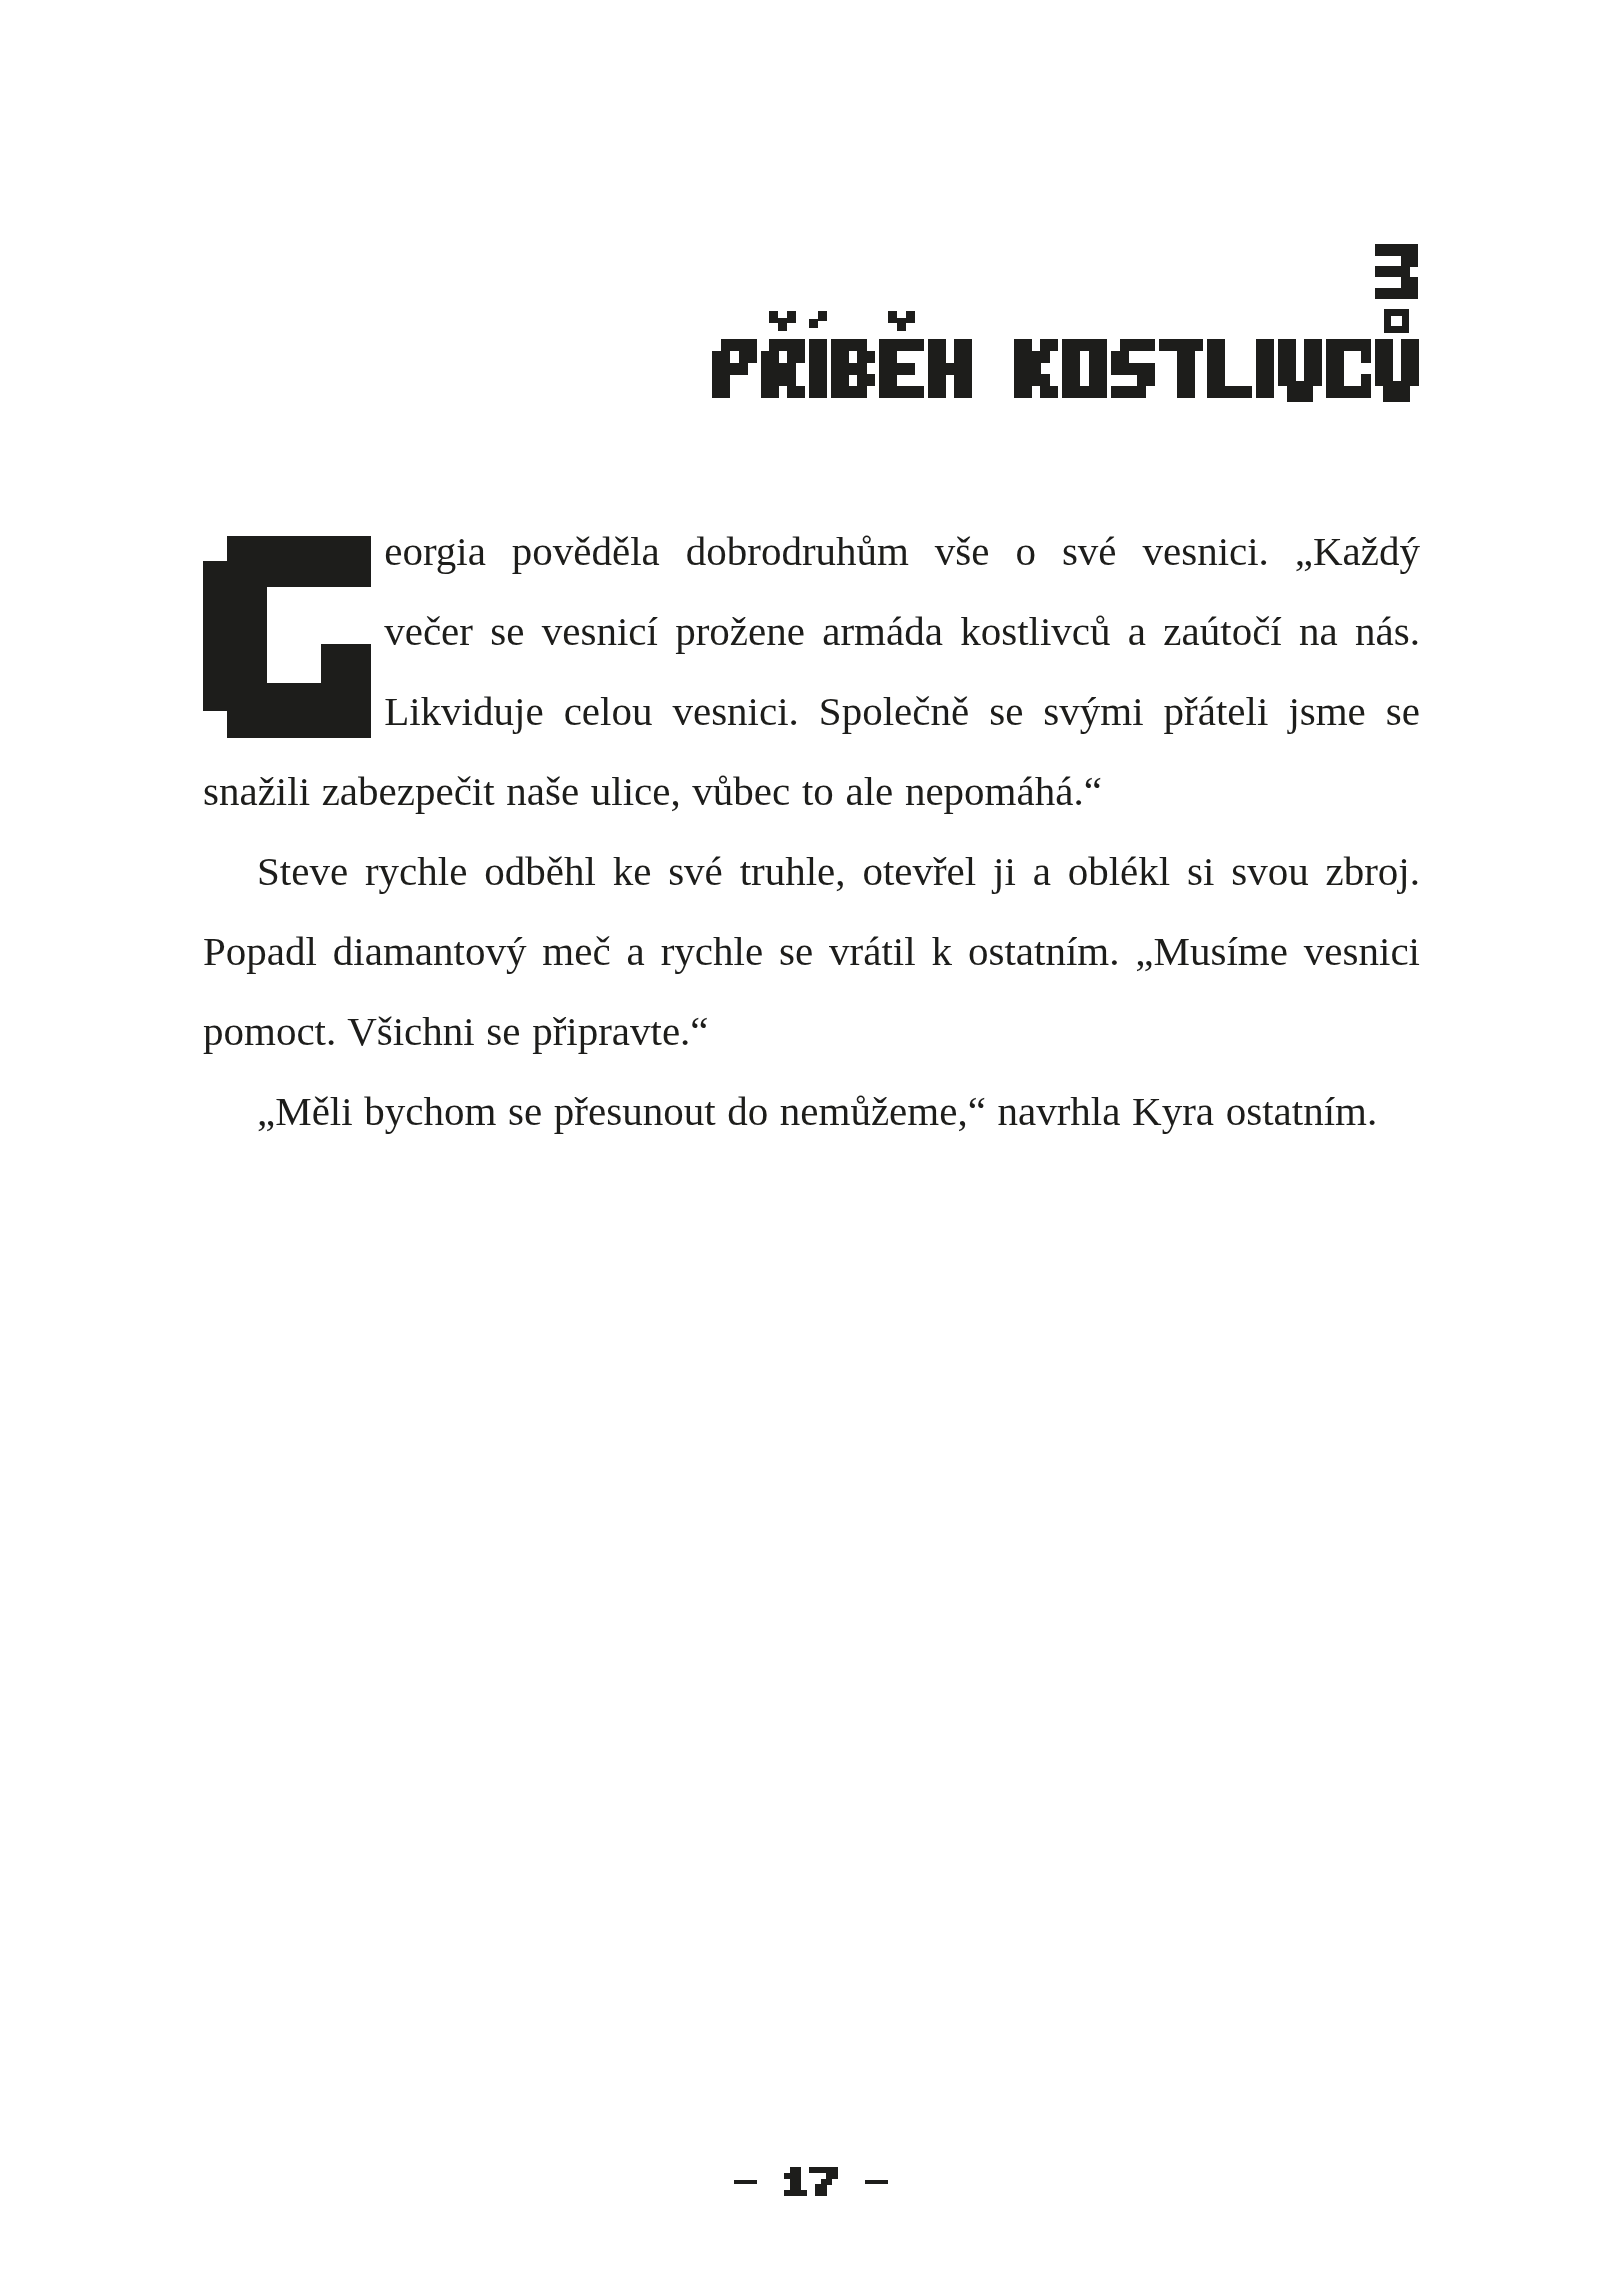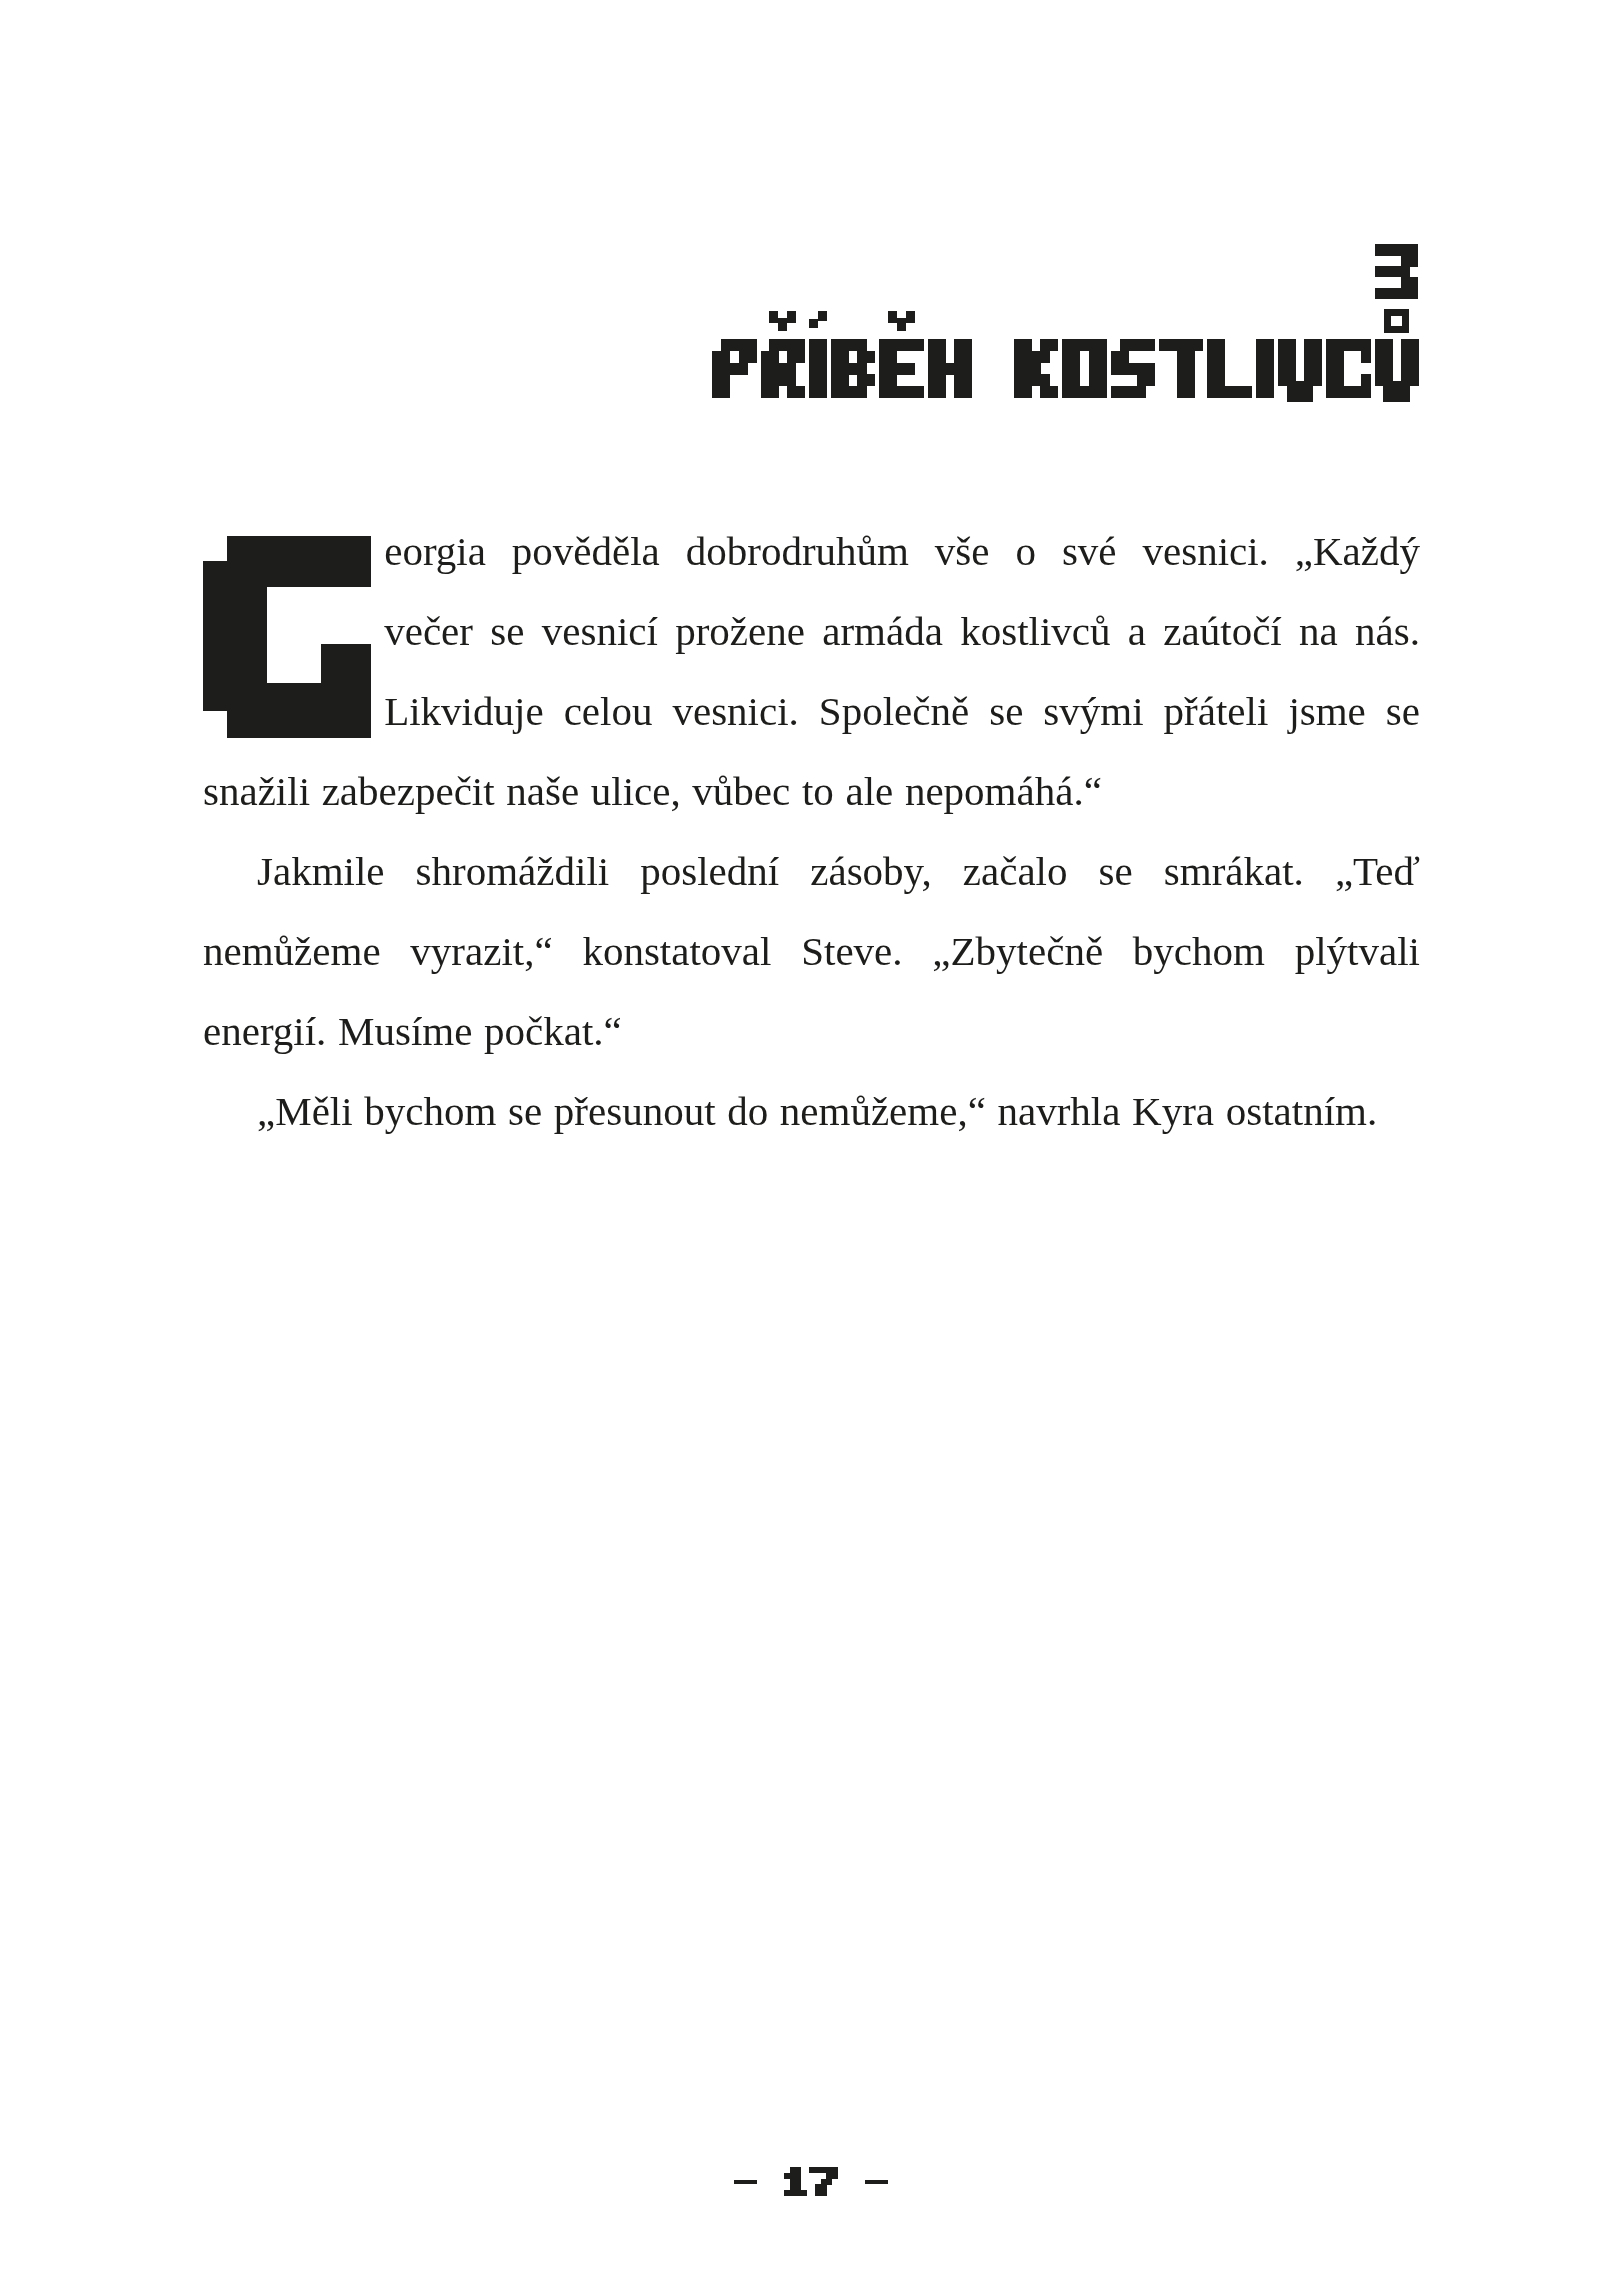--- a/index.html
+++ b/index.html
@@ -322,21 +322,21 @@
       <rect x="729.6" y="4.3" width="7.0" height="24.8" fill="#1d1d1b"></rect>
     </svg>
 
   <div class="bodytext" id="bodytext">
       <p class="first"><svg width="168" height="202" viewBox="0 0 178 213" class="dropcap pixel" aria-label="G">
           <rect x="25" y="0" width="153" height="53" fill="#1d1d1b"></rect>
           <rect x="0" y="26" width="68" height="159" fill="#1d1d1b"></rect>
           <rect x="25" y="155" width="153" height="58" fill="#1d1d1b"></rect>
           <rect x="125" y="114" width="53" height="99" fill="#1d1d1b"></rect>
         </svg>eorgia pověděla dobrodruhům vše o své vesnici. „Každý večer se vesnicí prožene armáda kostlivců a zaútočí na nás. Likviduje celou vesnici. Společně se svými přáteli jsme se snažili zabezpečit naše ulice, vůbec to ale nepomáhá.“</p>
-      <p>Jakmile shromáždili poslední zásoby, začalo se smrákat. „Teď nemůžeme vyrazit,“ konstatoval Steve. „Zbytečně bychom plýtvali energií. Musíme počkat.“</p>
+      <p>Steve rychle odběhl ke své truhle, otevřel ji a oblékl si svou zbroj. Popadl diamantový meč a rychle se vrátil k ostatním. „Musíme vesnici pomoct. Všichni se připravte.“</p>
       <p>„Měli bychom se přesunout do nemůžeme,“ navrhla Kyra ostatním.</p>
     </div>
 
   <div class="footer-wrap">
     <svg class="pixel" width="154" height="51" viewBox="0 0 163 54">
         <rect x="0.0" y="30.3" width="24.0" height="5.1" fill="#1d1d1b"></rect>
         <rect x="58.8" y="17.4" width="6.4" height="6.4" fill="#1d1d1b"></rect>
         <rect x="64.8" y="17.4" width="6.4" height="6.4" fill="#1d1d1b"></rect>
         <rect x="52.8" y="23.4" width="6.4" height="6.4" fill="#1d1d1b"></rect>
         <rect x="58.8" y="23.4" width="6.4" height="6.4" fill="#1d1d1b"></rect>

